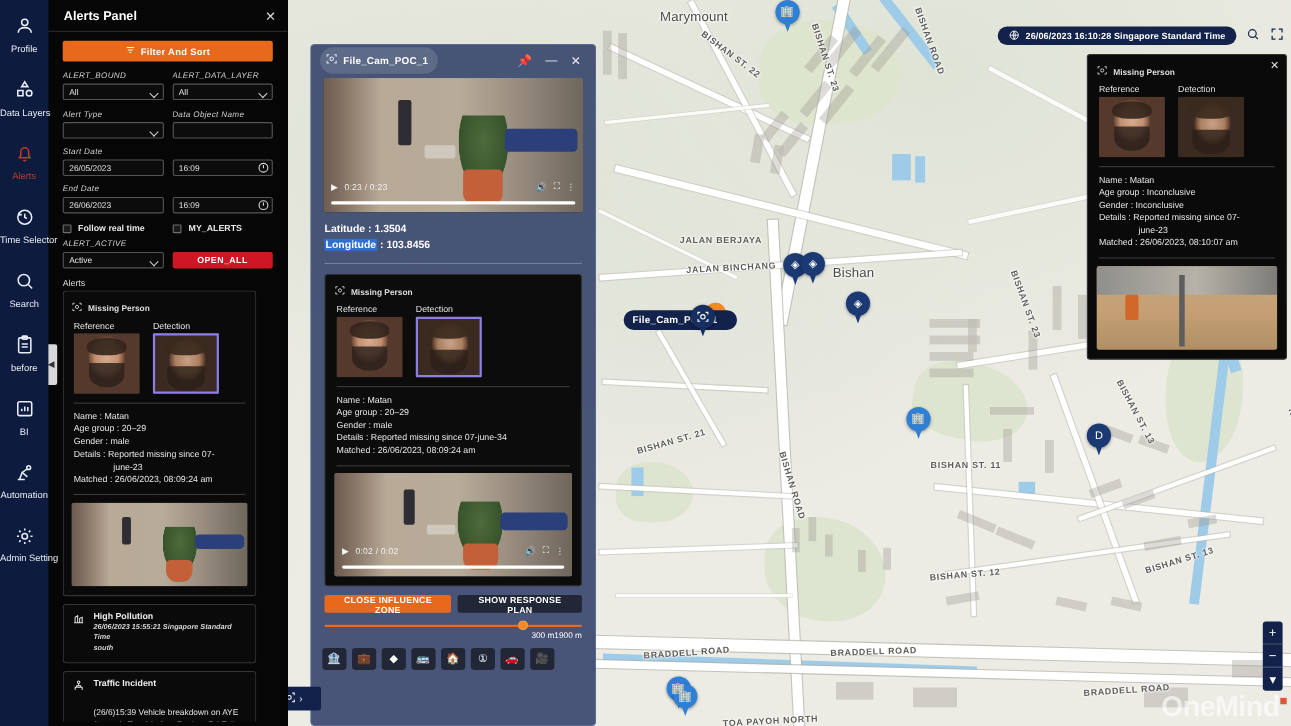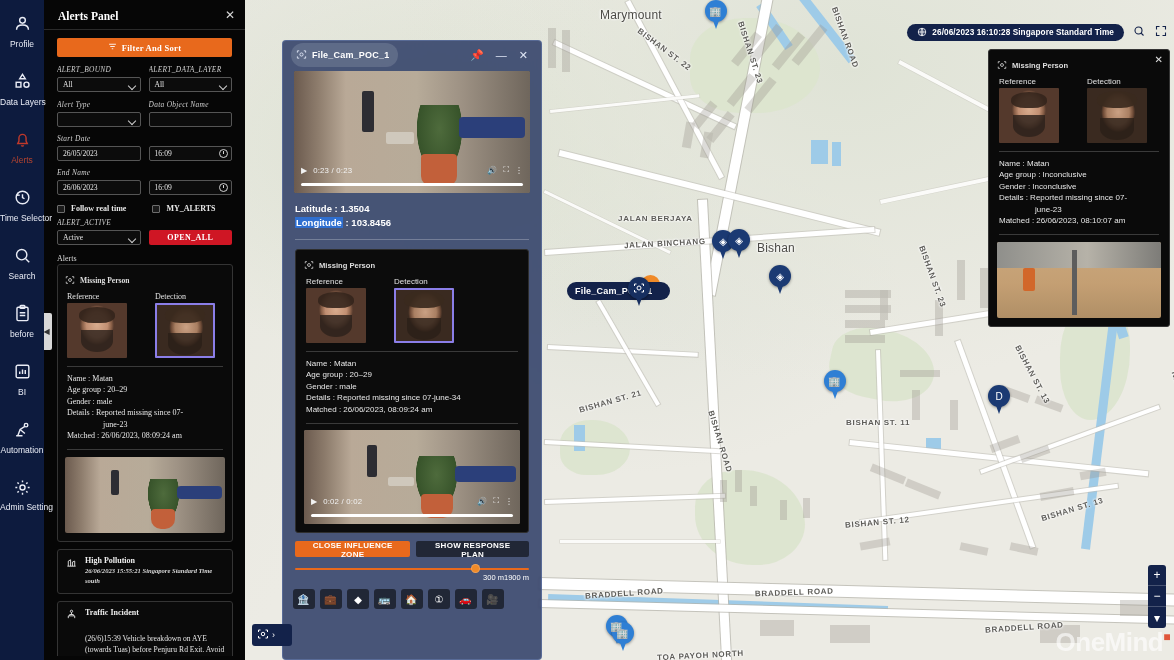--- a/index.html
+++ b/index.html
@@ -56,22 +56,22 @@
      display:flex; flex-direction:column; align-items:center; padding-top:8px; }
   .rail-item { width:44px; padding:6px 0 4px; text-align:center; color:#e9ecf5; cursor:pointer;
      margin-bottom:12px; }
   .rail-item .ri { display:block; height:22px; line-height:22px; }
   .rail-item .rl { display:block; font-size:8.5px; line-height:11px; margin-top:3px; white-space:nowrap; }
   .rail-item.active { color:#c0392b; }
   .rail-item.active .rl { color:#b5442f; }
   .rail-active-bar { position:absolute; left:43px; top:126px; width:1.5px; height:82px; background:#c0392b; }
 
   
-  .alerts-panel { position:absolute; left:44px; top:0; width:201px; height:660px;
-     background:#060606; z-index:25; color:#e6e6e6;font-family:Liberation Serif, serif; }
+  .alerts-panel { position:absolute; left:44px; top:0; width:217px; height:660px;
+     background:#060606; z-index:25; color:#e6e6e6; }
   .ap-head { display:flex; align-items:center; justify-content:space-between;
      padding:8px 10px 6px 14px; border-bottom:1px solid #2b2b2b; }
   .ap-title { font-size:11.5px; font-weight:700; color:#fff; }
   .ap-close { font-size:12px; color:#d8d8d8; cursor:pointer; }
   .ap-body { padding:8px 13px 0 13px; }
   .filterbtn { width:100%; height:19px; background:#e8691c; border:none; border-radius:2px;
      color:#fff; font-size:8.5px; font-weight:700; letter-spacing:.3px; cursor:pointer;
      display:flex; align-items:center; justify-content:center; gap:5px; font-family:inherit;}
   .frow { display:flex; gap:8px; margin-top:8px; }
   .fcell { flex:1; min-width:0; }
@@ -92,21 +92,21 @@
   .cbrow .sp { flex:0 0 14px; }
   .openall { flex:1; height:15px; background:#cf1624; border:none; border-radius:2px; color:#fff;
      font-size:8px; font-weight:700; letter-spacing:.4px; cursor:pointer; font-family:inherit; }
   .alerts-lbl { font-size:8px; color:#d9d9d9; margin:9px 0 3px 13px; }
 
   .alist { position:absolute; left:13px; top:264px; width:176px; height:392px; overflow:hidden; }
   .acard { background:#0a0a0a; border:1px solid #343434; border-radius:3px; margin-bottom:7px;
      padding:6px 7px 8px; }
   .acard-h { display:flex; align-items:center; gap:5px; }
   .acard-h .ttl { font-size:7.6px; color:#dedede; font-weight:600; }
-  .facerow { display:flex; gap:28px; margin-top:3px; padding-left:2px; }
+  .facerow { display:flex; gap:12px; margin-top:3px; padding-left:2px; }
   .facecol { width:60px; }
   .facecol .cap { font-size:8px; color:#e2e2e2; margin-bottom:2px; }
   .face { width:60px; height:55px; border-radius:1px; position:relative; overflow:hidden; }
   .face.det { outline:2px solid #8b7ee8; outline-offset:-2px; }
   .hr { height:1px; background:#3a3a3a; margin:8px 2px 6px; }
   .kv { font-size:8px; color:#e6e6e6; line-height:11.4px; padding-left:2px; }
   .kv .ind { padding-left:36px; display:block; }
   .thumb { width:100%; height:76px; margin-top:7px; border-radius:2px; overflow:hidden; position:relative;}
 
   .mini { display:flex; gap:7px; align-items:flex-start; }
@@ -621,21 +621,21 @@
             <div class="finp">26/05/2023</div>
           </div>
           <div class="fcell" style="position:relative;">
             <div class="finp">16:09</div>
             <span class="fclock"></span>
           </div>
         </div>
       </div>
 
       <div class="drow">
-        <span class="flab">End Name</span>
+        <span class="flab">End Date</span>
         <div class="frow" style="margin-top:0;">
           <div class="fcell">
             <div class="finp">26/06/2023</div>
           </div>
           <div class="fcell" style="position:relative;">
             <div class="finp">16:09</div>
             <span class="fclock"></span>
           </div>
         </div>
       </div>

